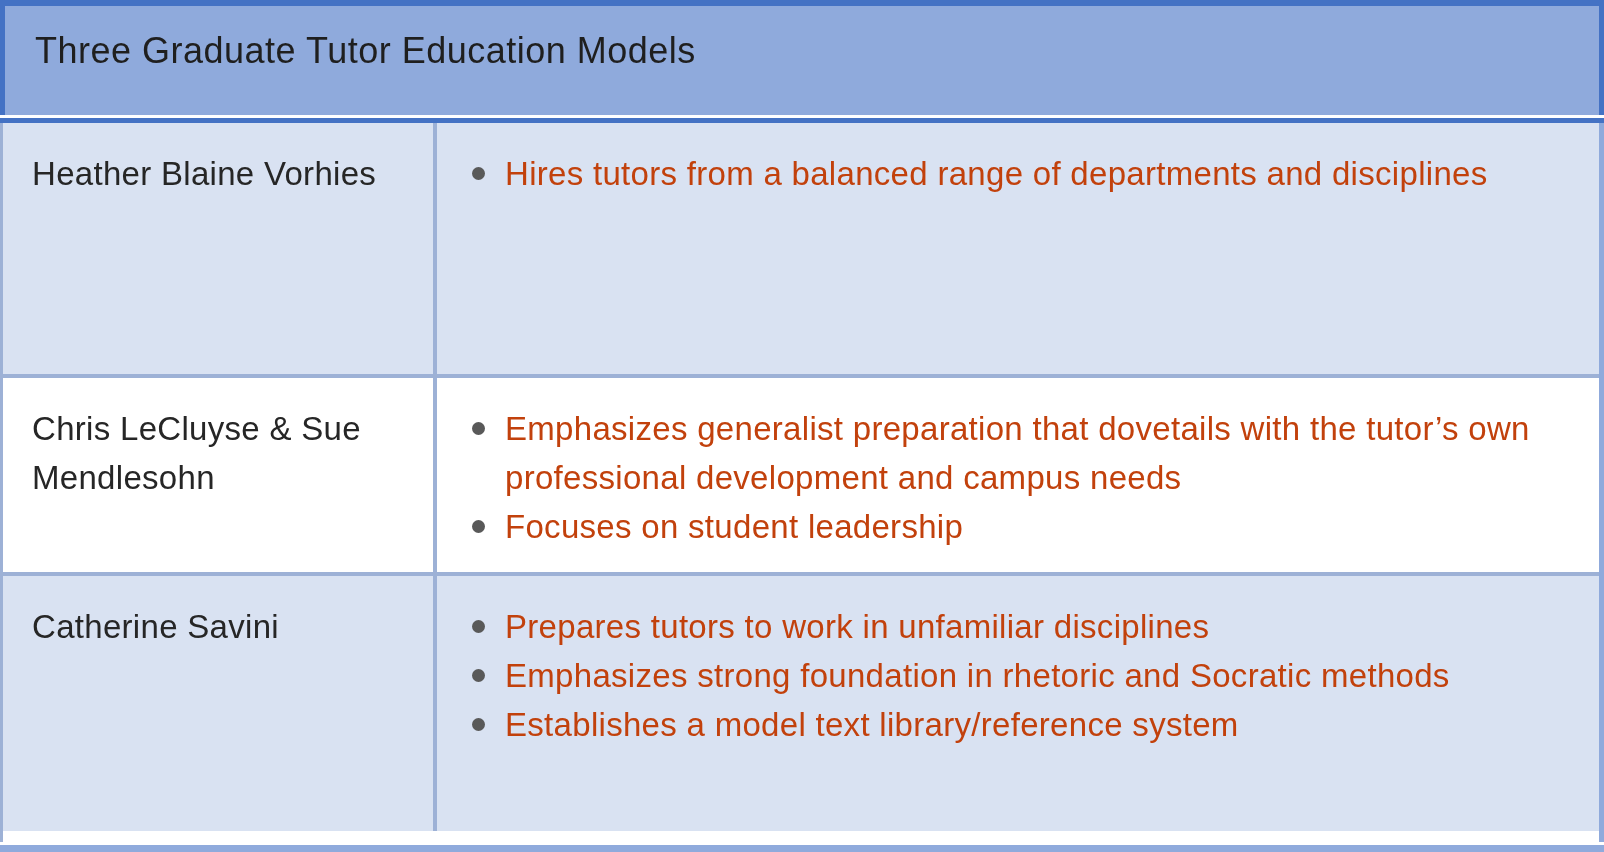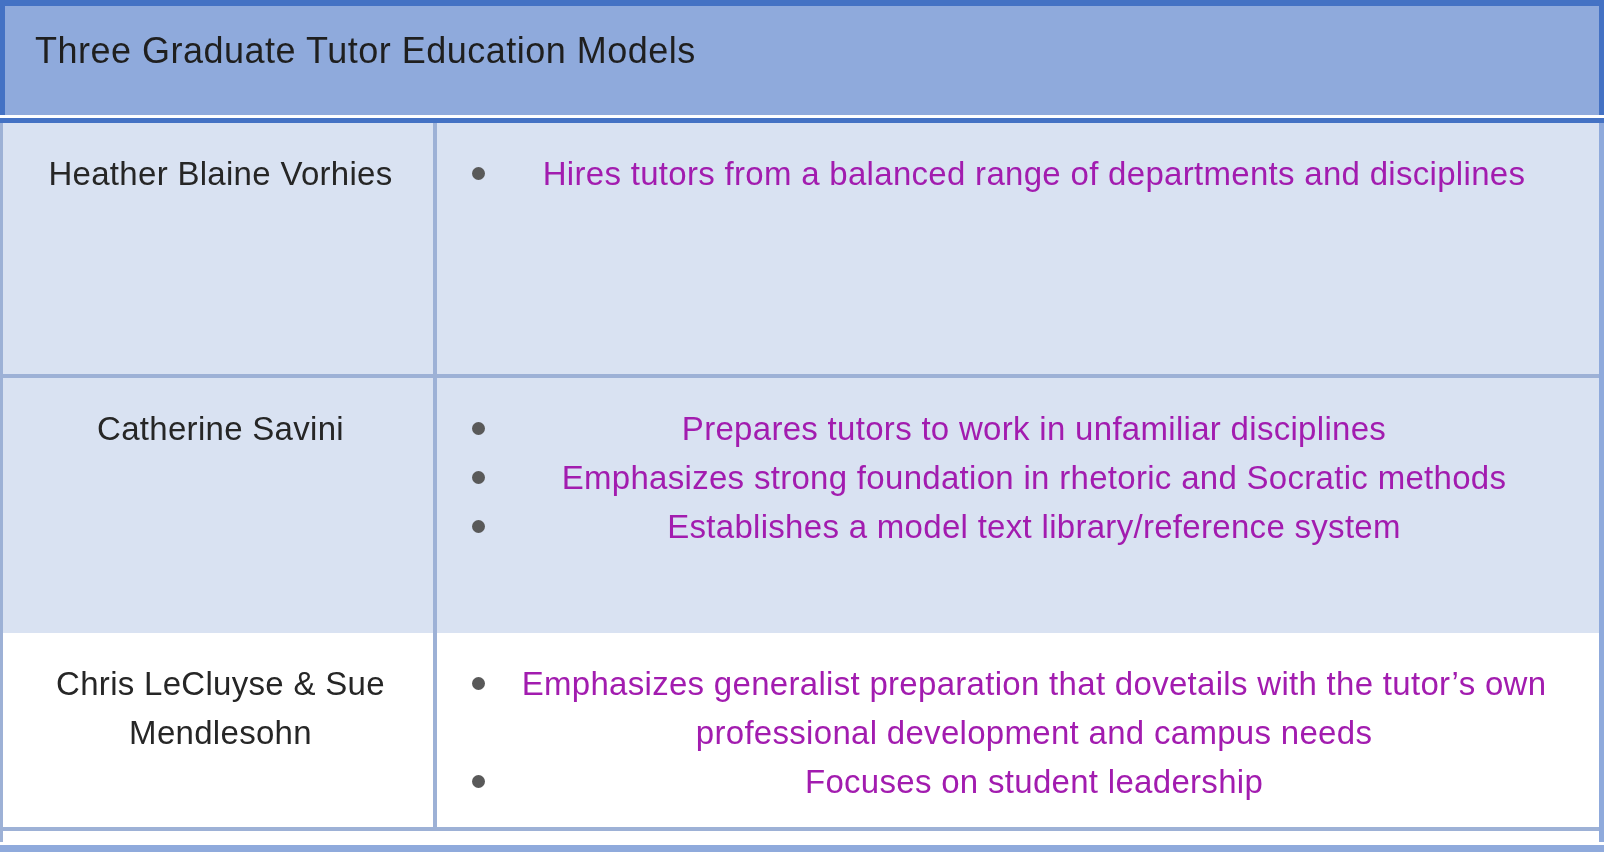--- a/index.html
+++ b/index.html
@@ -1,15 +1,15 @@
 <!DOCTYPE html>
 <html><head>
 <meta charset="utf-8">
 <style>
-  * { margin: 0; padding: 0; box-sizing: border-box; text-align: center; }
+  * { margin: 0; padding: 0; box-sizing: border-box; }
   html, body {
     width: 1604px;
     background: #ffffff;
     font-family: "Liberation Sans", "DejaVu Sans", sans-serif;
   }
   .table-wrap {
     width: 1604px;
     height: 852px;
     background: #ffffff;
     display: flex;
@@ -66,21 +66,21 @@
     padding: 26px 36px 20px 24px;
   }
   .bullet-list {
     list-style: none;
   }
   .bullet-list li {
     position: relative;
     padding-left: 44px;
     font-size: 33px;
     line-height: 49px;
-    color: #a21caf;
+    color: #c2410c;
     letter-spacing: 0.3px;
   }
   .bullet-list li::before {
     content: "";
     position: absolute;
     left: 11px;
     top: 18px;
     width: 13px;
     height: 13px;
     border-radius: 50%;
@@ -104,37 +104,37 @@
 
     <div class="row row-1 shaded sep">
       <div class="name-cell">Heather Blaine Vorhies</div>
       <div class="content-cell">
         <ul class="bullet-list">
           <li>Hires tutors from a balanced range of departments and disciplines</li>
         </ul>
       </div>
     </div>
 
+    <div class="row row-2 plain sep">
+      <div class="name-cell">Chris LeCluyse &amp; Sue Mendlesohn</div>
+      <div class="content-cell">
+        <ul class="bullet-list">
+          <li>Emphasizes generalist preparation that dovetails with the tutor’s own professional development and campus needs</li>
+          <li>Focuses on student leadership</li>
+        </ul>
+      </div>
+    </div>
+
     <div class="row row-3 shaded">
       <div class="name-cell">Catherine Savini</div>
       <div class="content-cell">
         <ul class="bullet-list">
           <li>Prepares tutors to work in unfamiliar disciplines</li>
           <li>Emphasizes strong foundation in rhetoric and Socratic methods</li>
           <li>Establishes a model text library/reference system</li>
-        </ul>
-      </div>
-    </div>
-
-    <div class="row row-2 plain sep">
-      <div class="name-cell">Chris LeCluyse &amp; Sue Mendlesohn</div>
-      <div class="content-cell">
-        <ul class="bullet-list">
-          <li>Emphasizes generalist preparation that dovetails with the tutor’s own professional development and campus needs</li>
-          <li>Focuses on student leadership</li>
         </ul>
       </div>
     </div>
 
   </div>
 
   <div class="footer-gap"></div>
   <div class="footer-rule"></div>
 
 </div>

